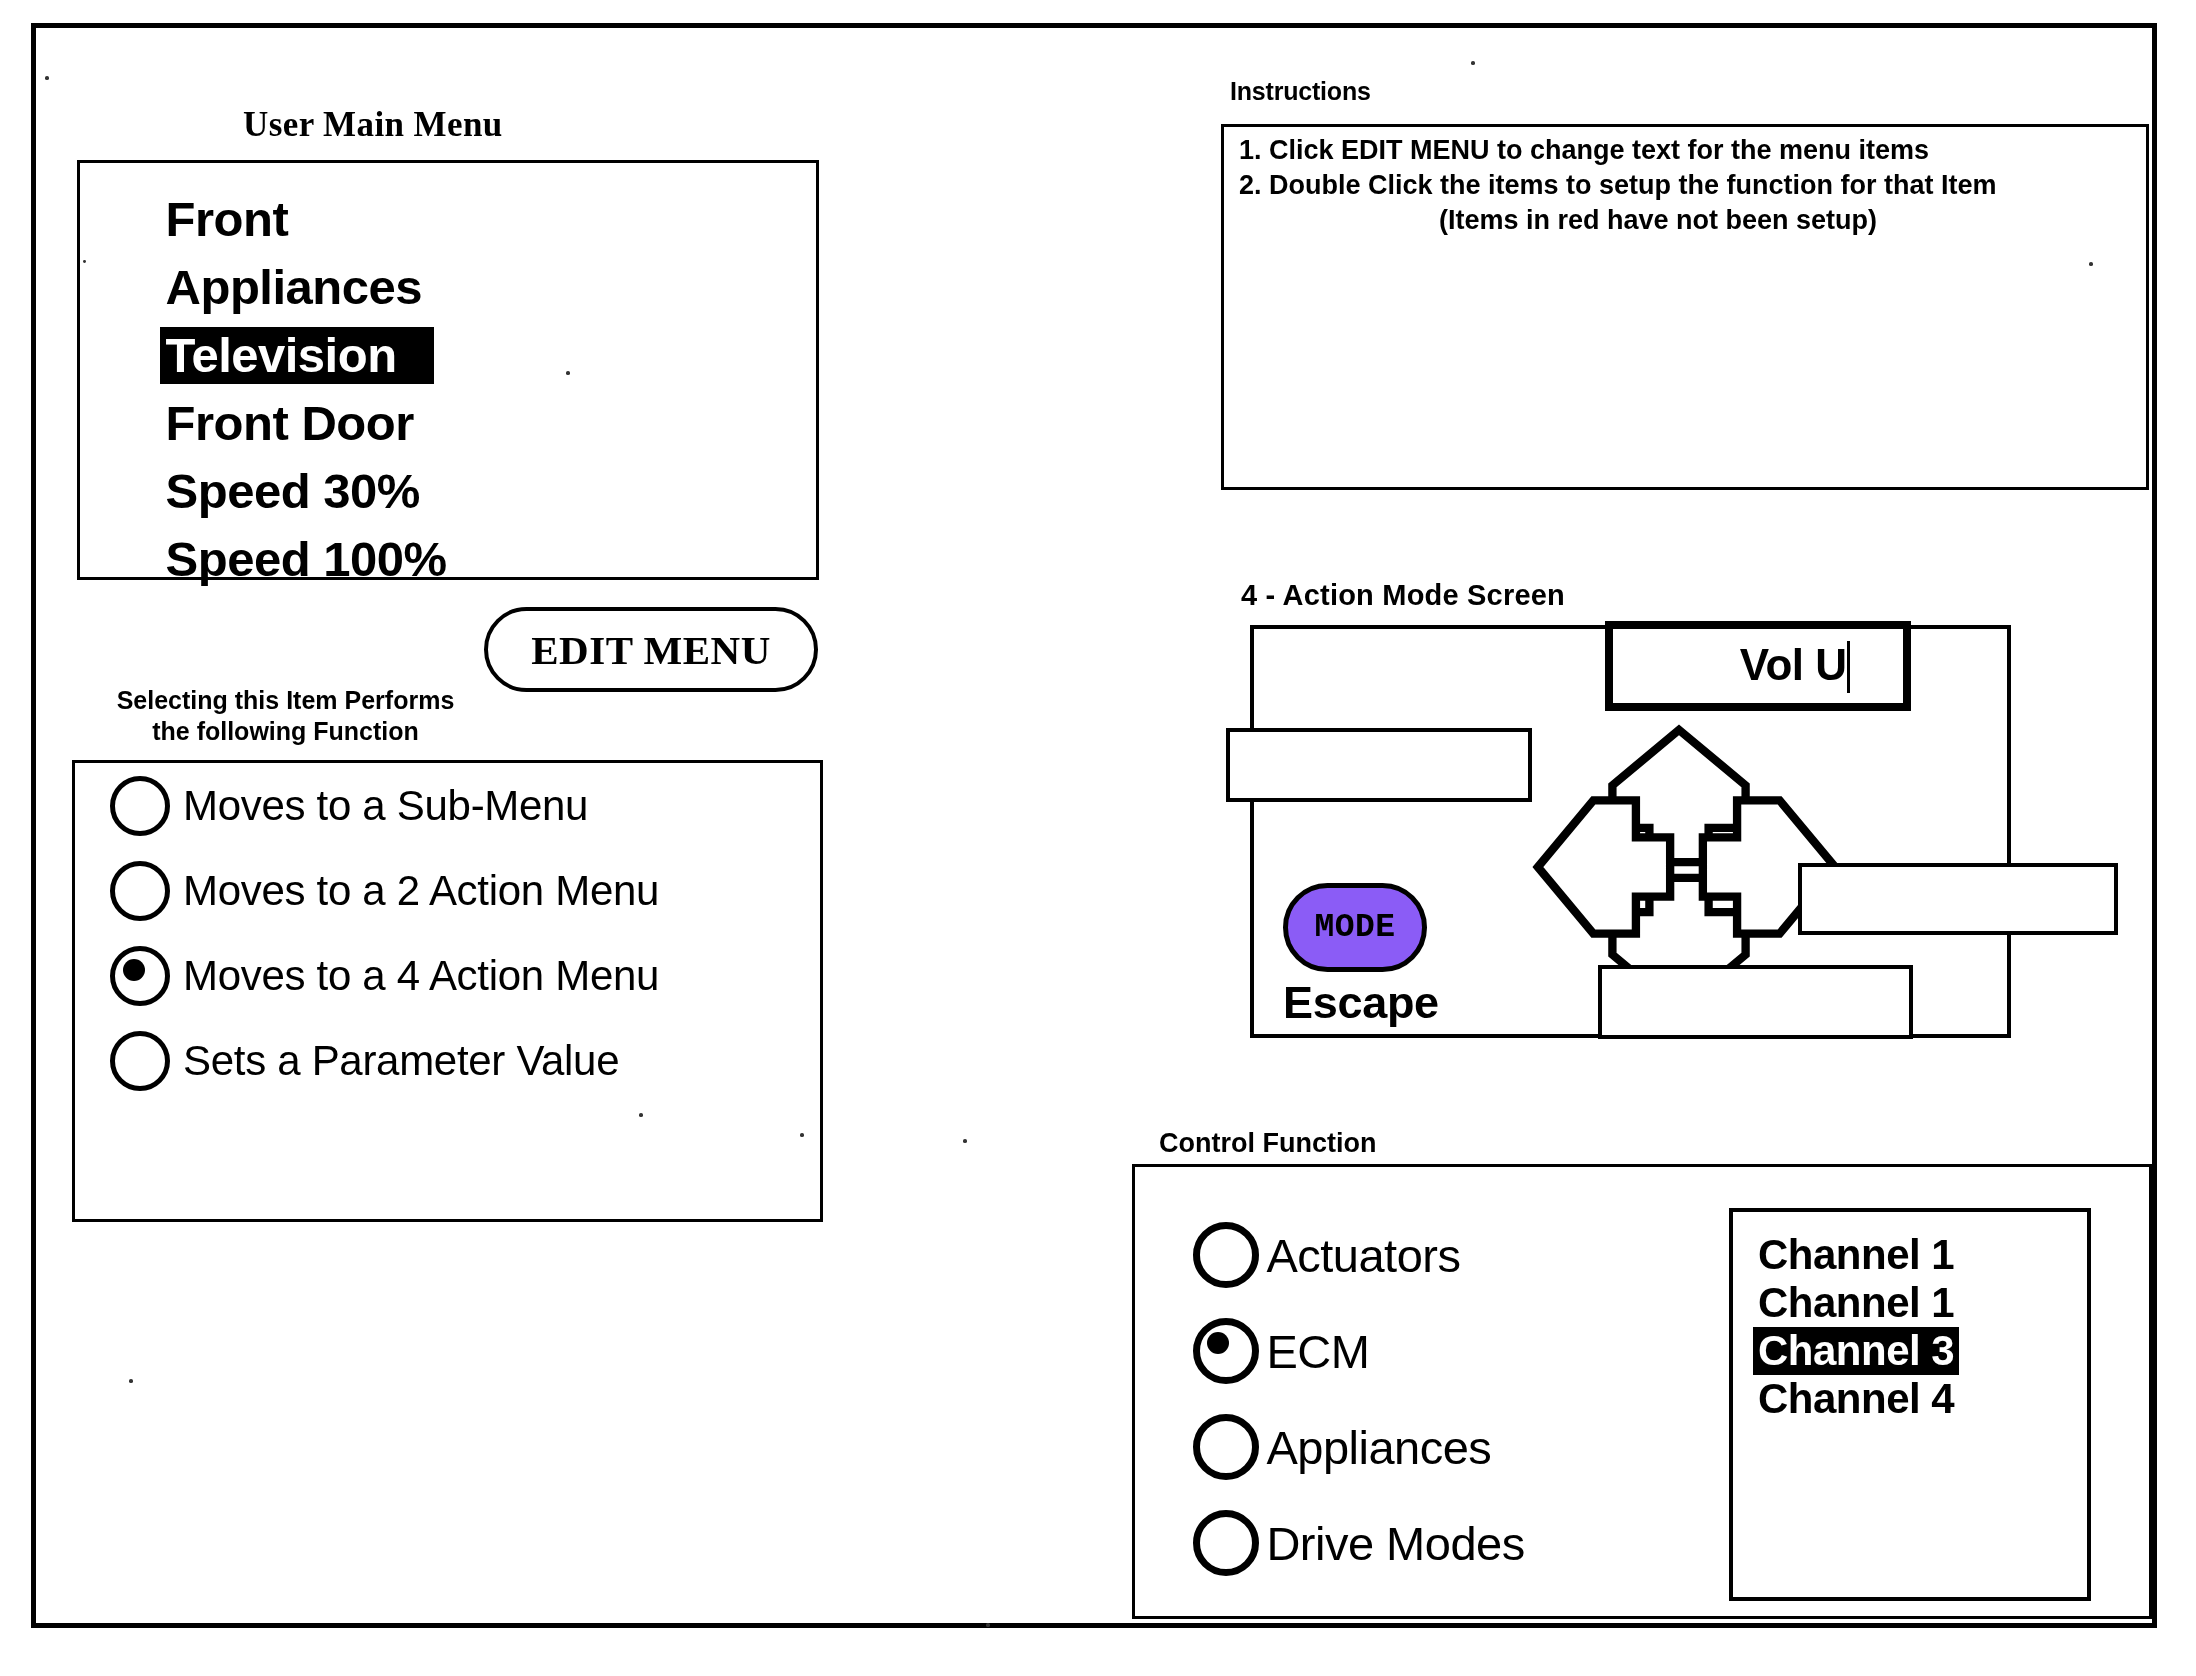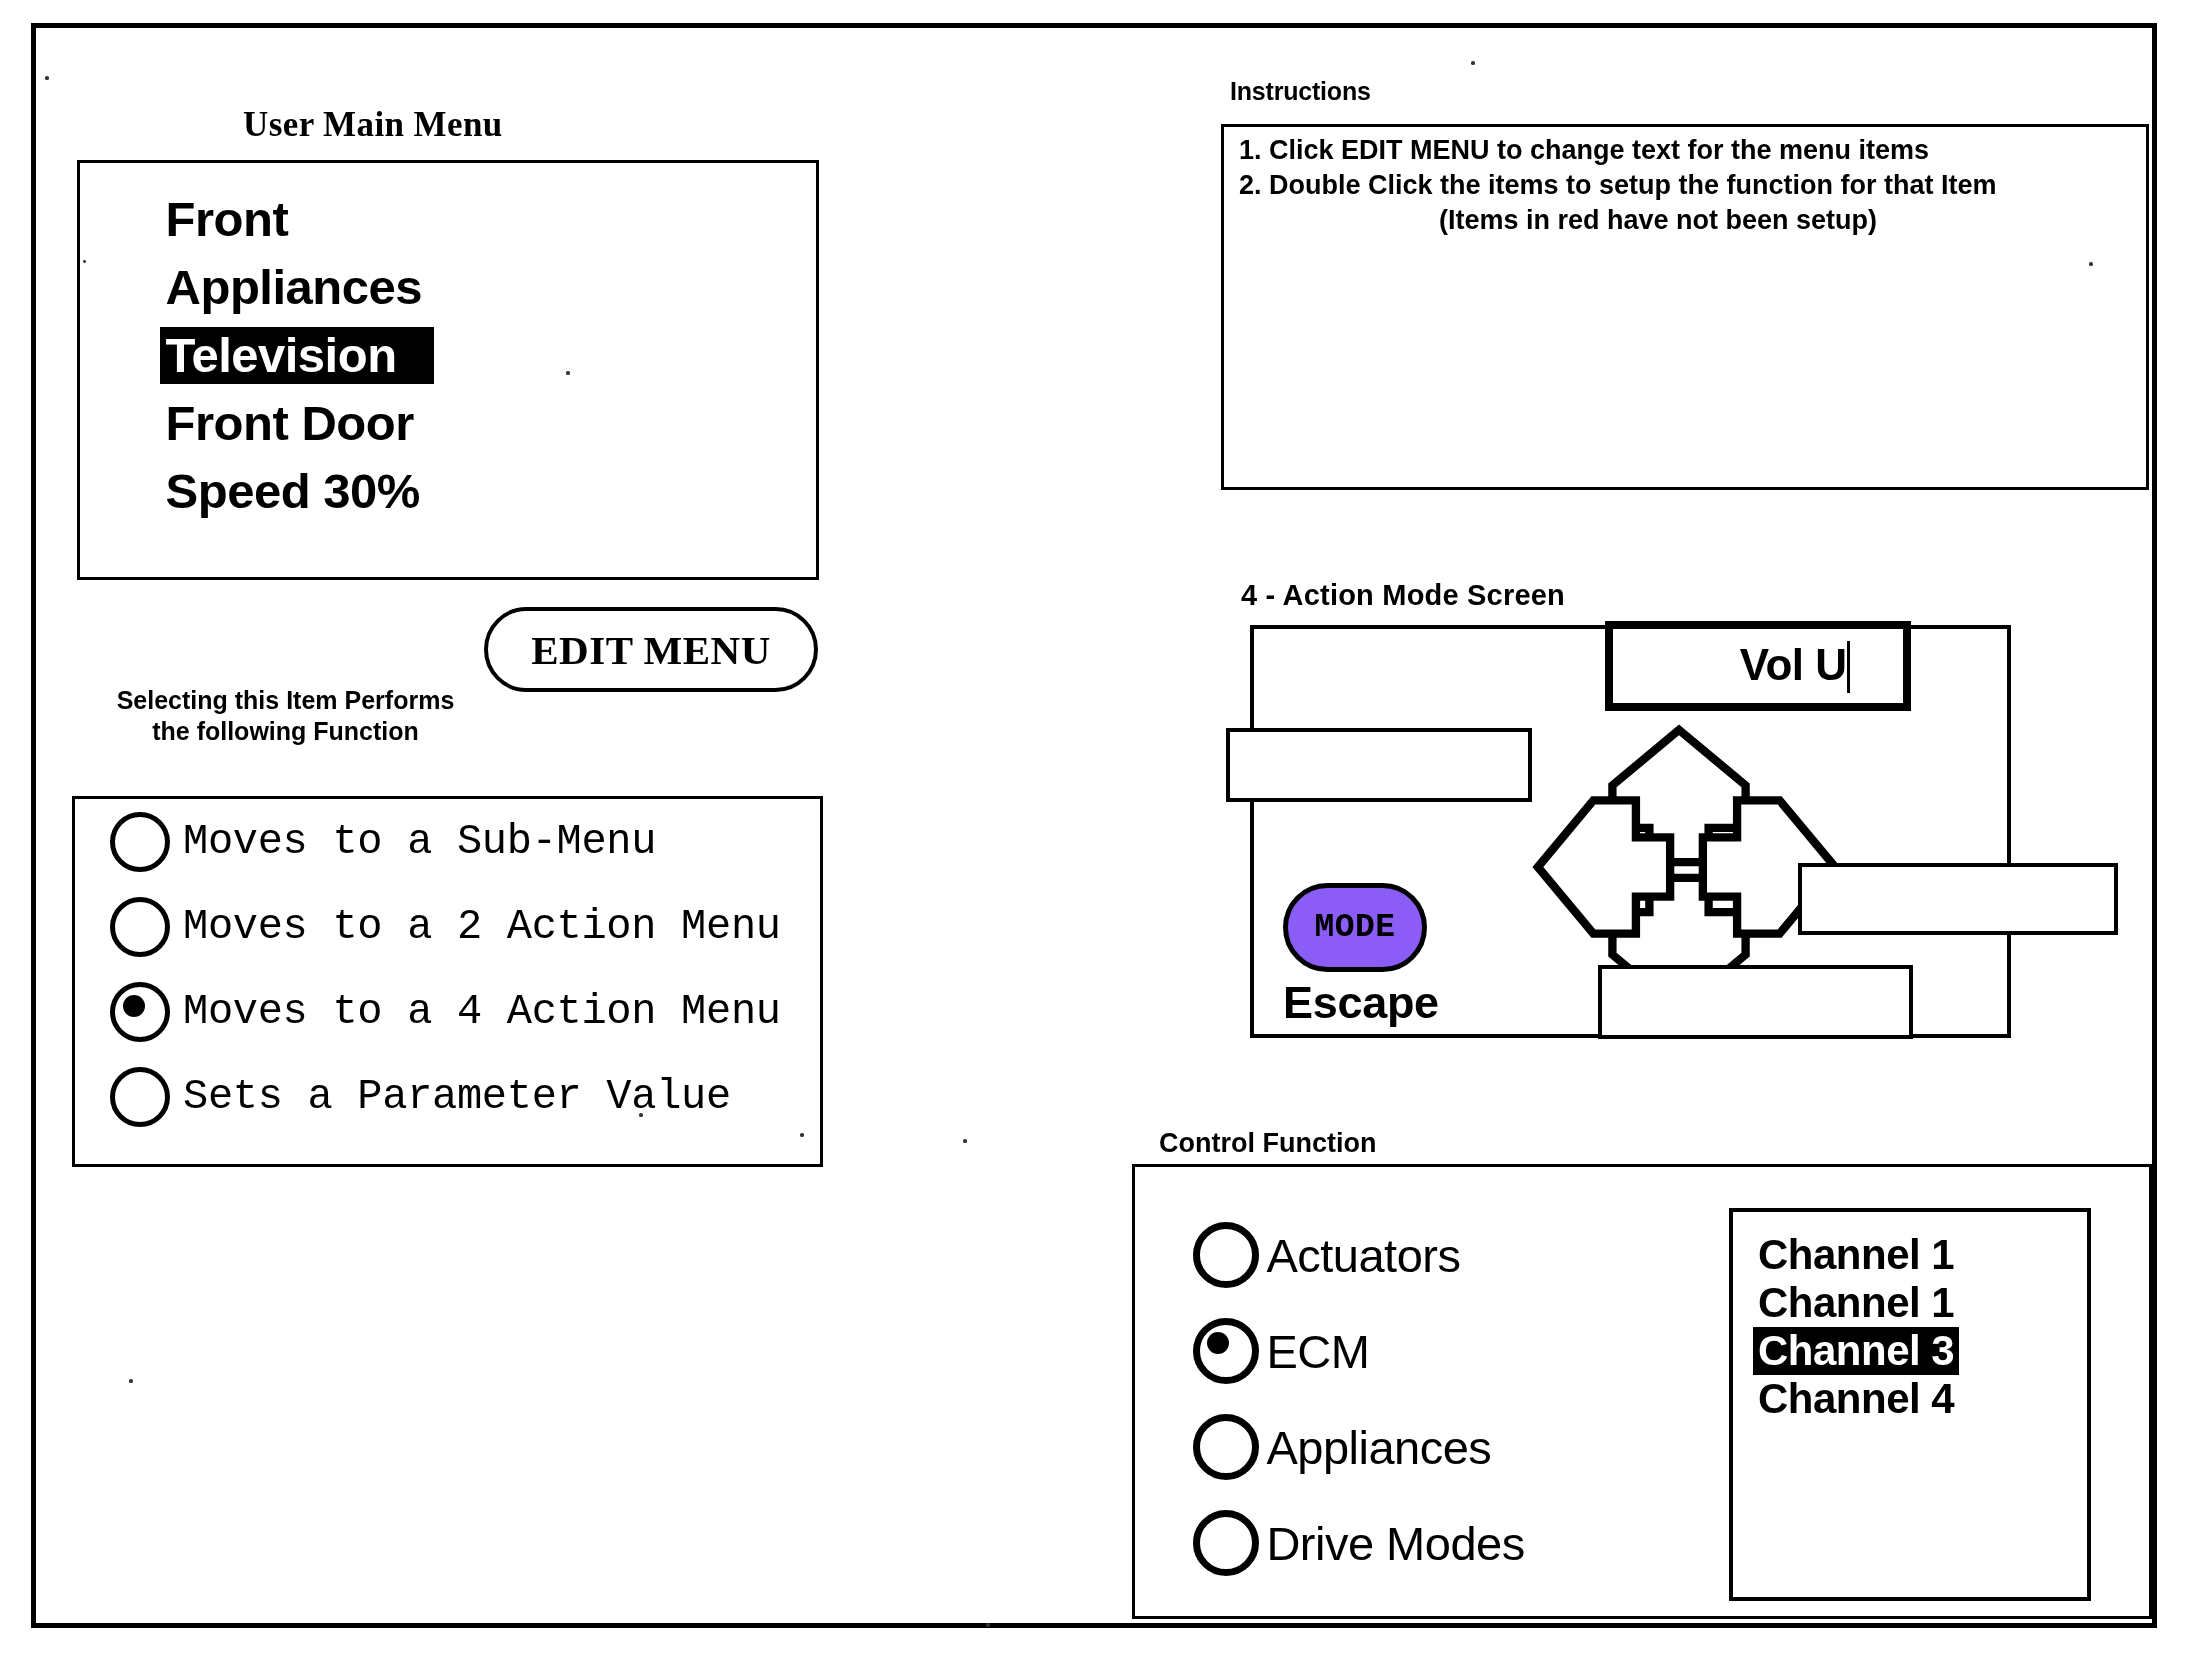--- a/index.html
+++ b/index.html
@@ -94,22 +94,22 @@
   
   #func-caption {
     left: 100px; top: 685px;
     width: 371px;
     text-align: center;
     font-weight: bold;
     font-size: 25px;
     line-height: 31px;
   }
   #func-box {
-    left: 72px; top: 796px;
-    width: 751px; height: 371px; font-family: Liberation Mono, monospace;
+    left: 72px; top: 760px;
+    width: 751px; height: 462px;
   }
   .radio-row {
     display: flex;
     align-items: center;
     margin-left: 35px;
     height: 85px;
   }
   .radio {
     width: 50px; height: 50px;
     border: 5.6px solid #000;
@@ -315,20 +315,21 @@
 
   <div id="umm-title" class="abs">User Main Menu</div>
 
   <div id="main-menu-box" class="abs box">
     <div class="menu-list">
       <div class="menu-row"><span class="menu-item">Front</span></div>
       <div class="menu-row"><span class="menu-item">Appliances</span></div>
       <div class="menu-row"><span class="menu-item selected">Television</span></div>
       <div class="menu-row"><span class="menu-item">Front Door</span></div>
       <div class="menu-row"><span class="menu-item">Speed 30%</span></div>
+      <div class="menu-row"><span class="menu-item">Speed 100%</span></div>
     </div>
   </div>
 
   <div id="edit-menu-btn" class="abs">EDIT MENU</div>
 
   <div id="func-caption" class="abs">
     <div>Selecting this Item Performs</div>
     <div>the following Function</div>
   </div>
 

